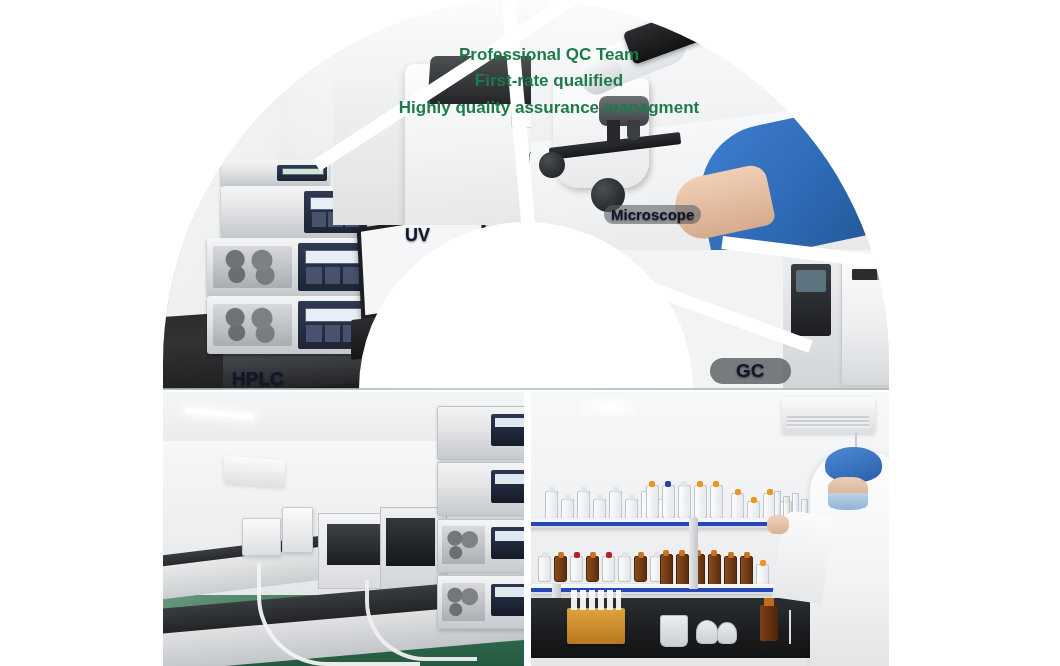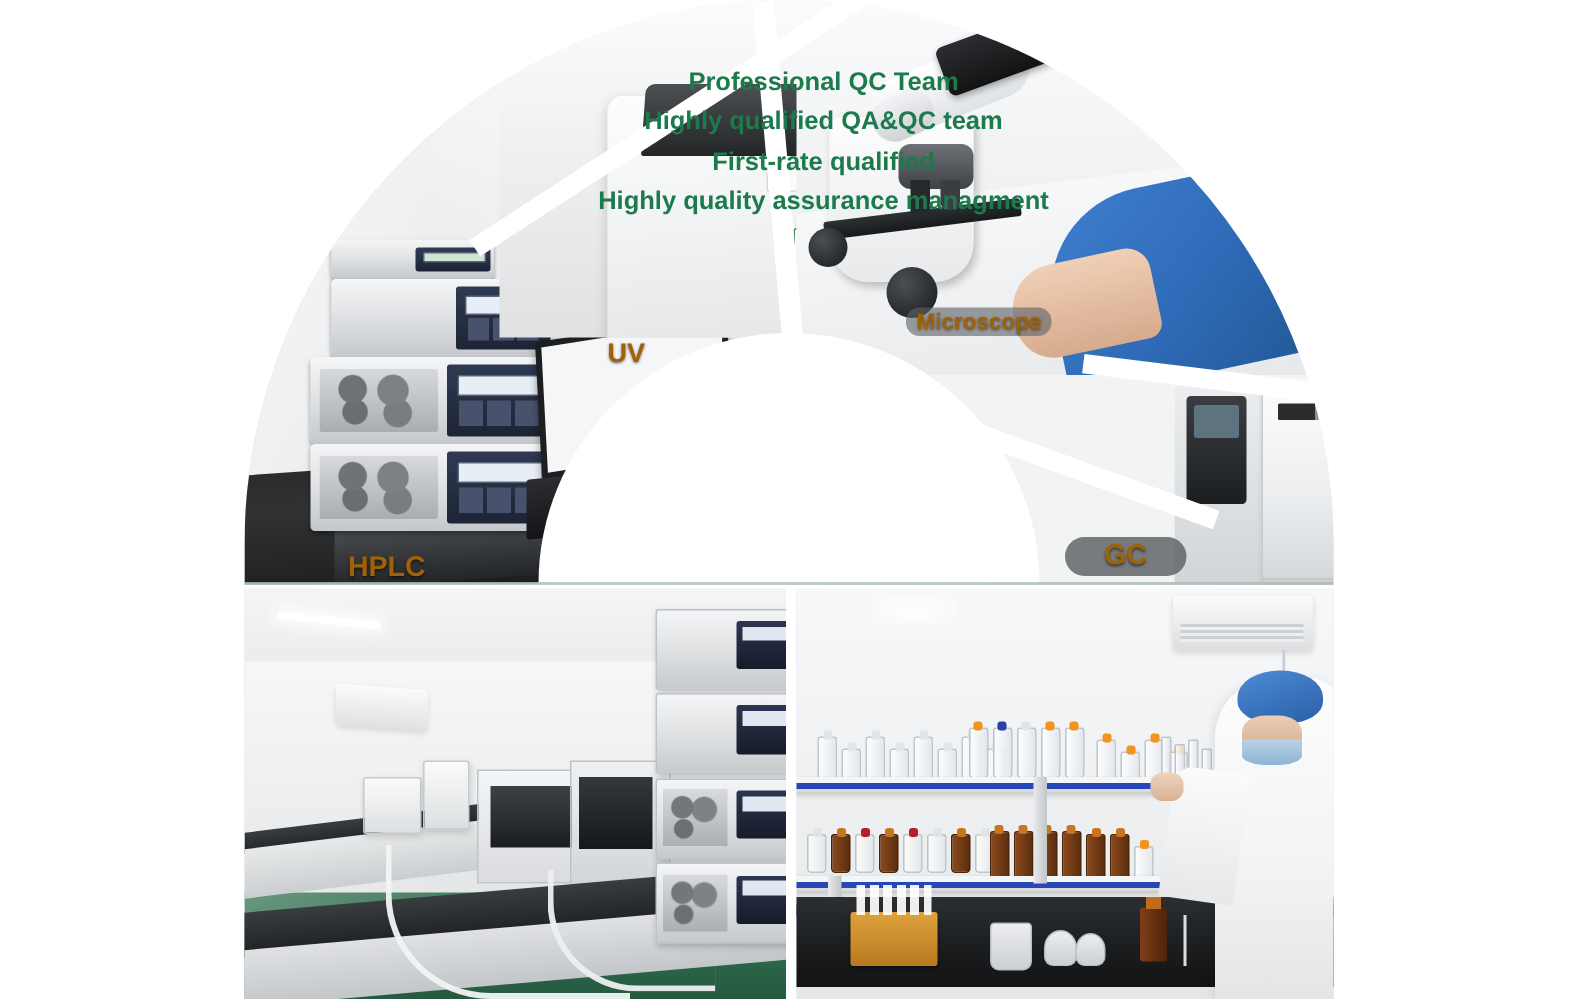--- a/index.html
+++ b/index.html
@@ -177,21 +177,21 @@
     margin-left:38px;
   }
   .dome-text div{white-space:nowrap;}
   .tl1{font-size:17px;}
   .tl2{font-size:17px;}
   .tl3{font-size:17px;}
   .tl4{font-size:17px;}
 
   
   .cap{
-    position:absolute;z-index:8;color:#a16207;font-weight:bold;
+    position:absolute;z-index:8;color:#0f172a;font-weight:bold;
     text-shadow:0 1px 2px rgba(0,0,0,.55);
   }
   .cap-hplc{left:232px;top:368px;font-size:19px;}
   .cap-uv{left:405px;top:225px;font-size:18px;}
   .cap-micro{left:604px;top:205px;font-size:15px;
     background:rgba(95,100,104,.62);padding:1px 7px;border-radius:9px;}
   .cap-gc{left:710px;top:358px;font-size:19px;
     background:rgba(92,96,99,.82);padding:2px 26px;border-radius:13px;}
 
   
@@ -417,21 +417,20 @@
 
     <div class="seam seam-v1"></div>
     <div class="seam seam-diag1"></div>
     <div class="seam seam-diag2"></div>
     <div class="seam seam-diag3"></div>
   </div>
 
   <div class="dome"></div>
   <div class="dome-text">
     <div class="tl1">Professional QC Team</div>
-    <div class="tl2">Highly qualified QA&amp;QC team</div>
     <div class="tl3">First-rate qualified</div>
     <div class="tl4">Highly quality assurance managment</div>
   </div>
 
   <div class="cap cap-uv">UV</div>
   <div class="cap cap-micro">Microscope</div>
   <div class="cap cap-hplc">HPLC</div>
   <div class="cap cap-gc">GC</div>
 
   <div class="under-line"></div>

